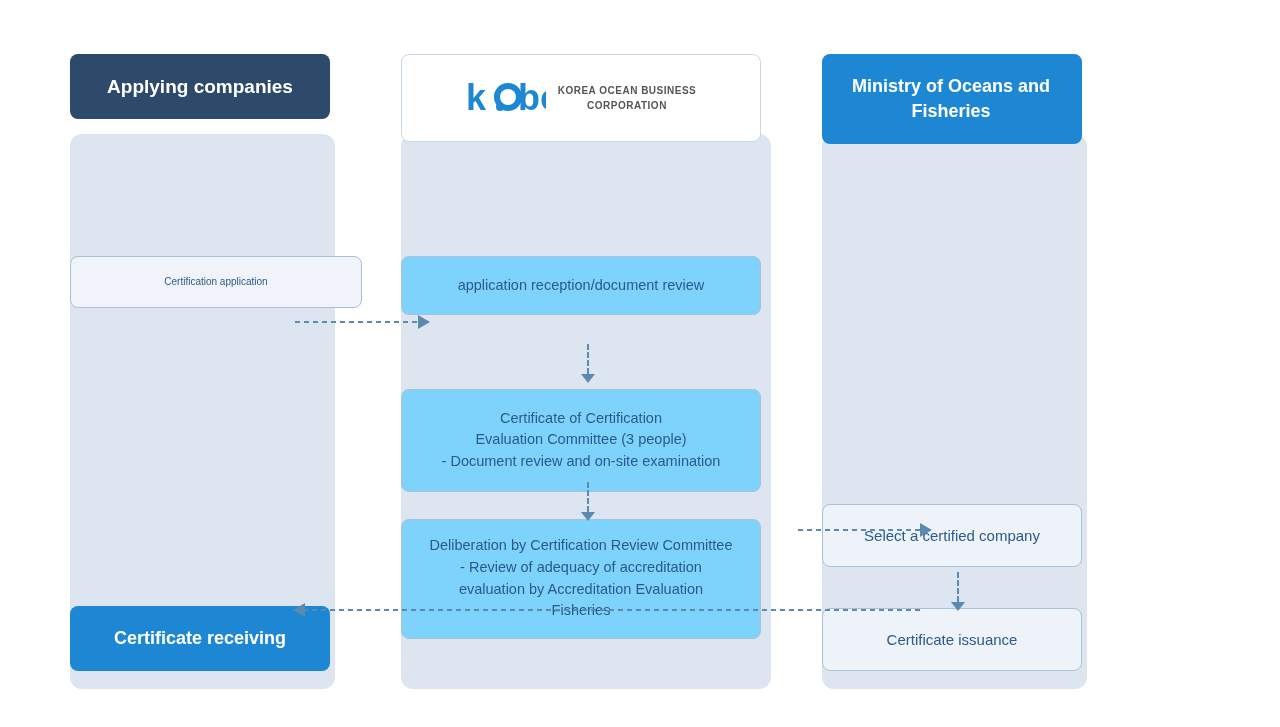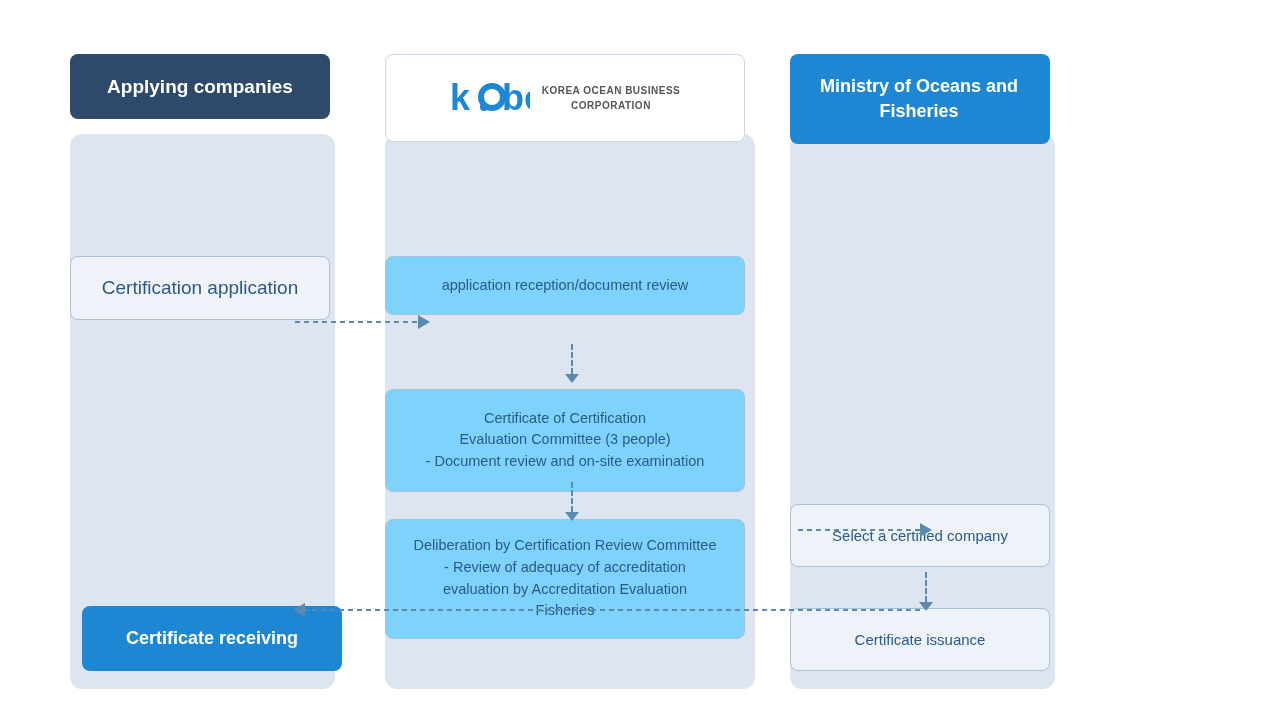--- a/index.html
+++ b/index.html
@@ -33,26 +33,26 @@
       font-size: 18px;
       border-radius: 8px;
       padding: 20px 18px;
       text-align: center;
       width: 260px;
       line-height: 1.4;
     }
     .box-outline-left {
       background: #f0f4fa;
       color: #2a5a8a;
-      font-size: 19px;
+      font-size: 10px;
       border-radius: 8px;
       border: 1.5px solid #a8c0d8;
       padding: 18px 16px;
       text-align: center;
-      width: 260px;
+      width: 292px;
       line-height: 1.4;
     }
     .box-outline-middle {
       background: #7dd3fc;
       color: #2a5a8a;
       font-size: 14.5px;
       border-radius: 8px;
       border: 1.5px solid #a8c0d8;
       padding: 18px 16px;
       text-align: center;
@@ -92,21 +92,21 @@
     }
 
     
     .full-layout {
       display: flex;
       flex-direction: row;
       align-items: flex-start;
       width: 1200px;
       height: 680px;
       padding: 30px 20px;
-      gap: 0;
+      gap: 16px;
     }
 
     
     .left-wrap {
       width: 300px;
       display: flex;
       flex-direction: column;
       align-items: center;
       height: 640px;
       position: relative;
@@ -151,21 +151,21 @@
     <div style="position:absolute;top:80px;left:10px;width:265px;height:555px;background:#dde6f0;border-radius:12px;z-index:0;"></div>
 
     <div class="box-dark" style="position:absolute;top:0;left:10px;z-index:2;">
       <span>Applying companies</span>
     </div>
 
     <div class="box-outline-left" style="position:absolute;top:202px;left:10px;z-index:2;">
       <span>Certification application</span>
     </div>
 
-    <div class="box-blue-filled" style="position:absolute;top:552px;left:22px;z-index:2;">
+    <div class="box-blue-filled" style="position:absolute;top:552px;left:10px;z-index:2;">
       <span>Certificate receiving</span>
     </div>
   </div>
 
   <div class="middle-wrap" style="margin-left:10px;">
 
     <div style="position:absolute;top:80px;left:15px;width:370px;height:555px;background:#dde6f0;border-radius:12px;z-index:0;"></div>
 
     <div class="box-logo" style="position:absolute;top:0;left:15px;z-index:2;">
       <div class="logo-text">

